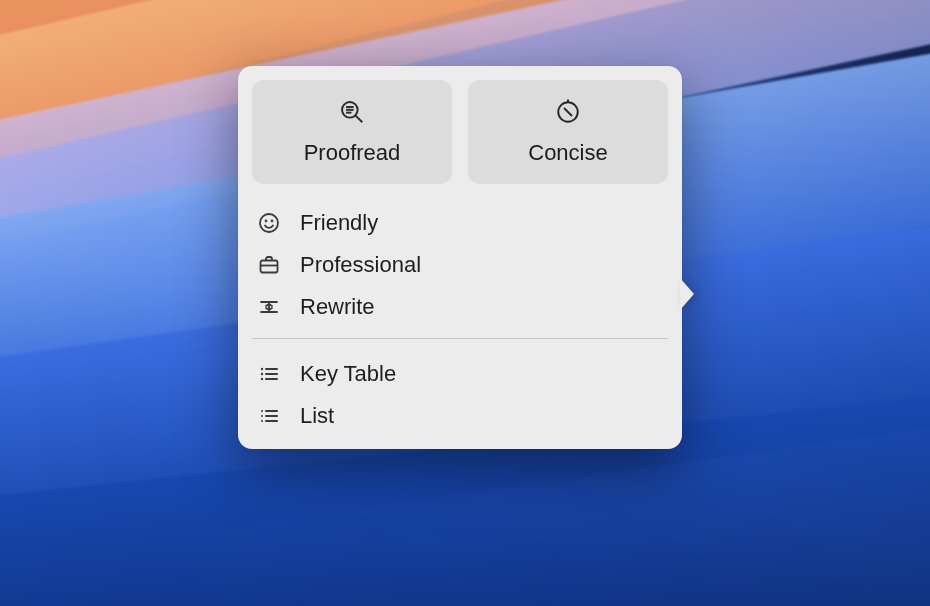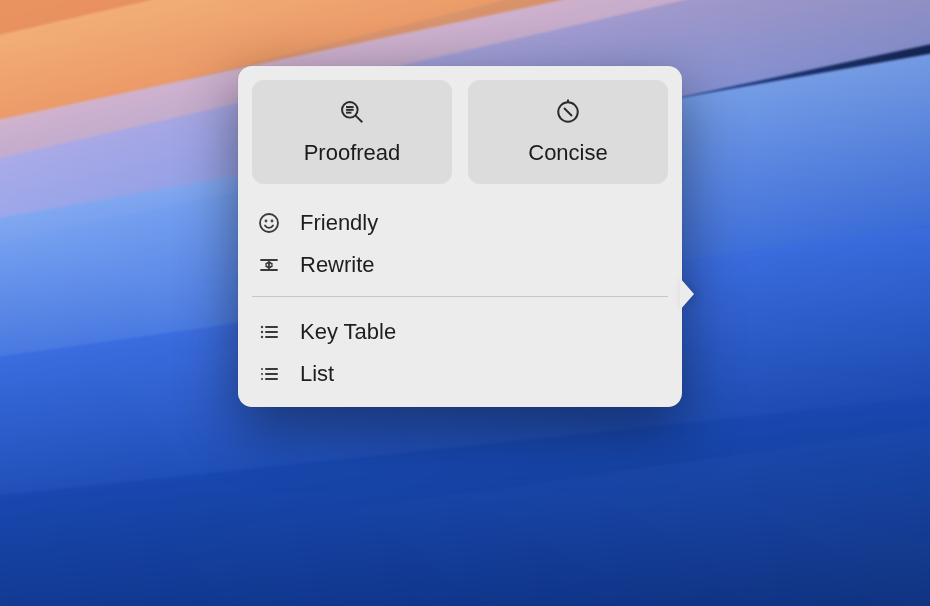--- a/index.html
+++ b/index.html
@@ -169,20 +169,30 @@
         <svg width="24" height="24" viewBox="0 0 24 24" fill="none" stroke="#3a3a3a" stroke-width="1.8">
           <circle cx="12" cy="12" r="9"></circle>
           <circle cx="9" cy="10" r="0.5" fill="#3a3a3a"></circle>
           <circle cx="15" cy="10" r="0.5" fill="#3a3a3a"></circle>
           <path d="M8 14.5c1 1.6 2.4 2.3 4 2.3s3-0.7 4-2.3" stroke-linecap="round"></path>
         </svg>
       </span>
       <span class="mi-label">Friendly</span>
     </button>
 
+    <button class="menu-item">
+      <span class="mi-icon">
+        <svg width="24" height="24" viewBox="0 0 24 24" fill="none" stroke="#3a3a3a" stroke-width="1.8">
+          <rect x="3.5" y="7.5" width="17" height="12" rx="2"></rect>
+          <path d="M9 7.5V6a2 2 0 0 1 2-2h2a2 2 0 0 1 2 2v1.5"></path>
+          <line x1="3.5" y1="12.5" x2="20.5" y2="12.5"></line>
+        </svg>
+      </span>
+      <span class="mi-label">Professional</span>
+    </button>
 
     <button class="menu-item">
       <span class="mi-icon">
         <svg width="24" height="24" viewBox="0 0 24 24" fill="none" stroke="#3a3a3a" stroke-width="1.8" stroke-linecap="round">
           <line x1="4" y1="7" x2="20" y2="7"></line>
           <line x1="4" y1="17" x2="20" y2="17"></line>
           <polyline points="12,9 12,15"></polyline>
           <polyline points="9,11 12,9 15,11" fill="none"></polyline>
           <polyline points="9,13 12,15 15,13" fill="none"></polyline>
         </svg>

